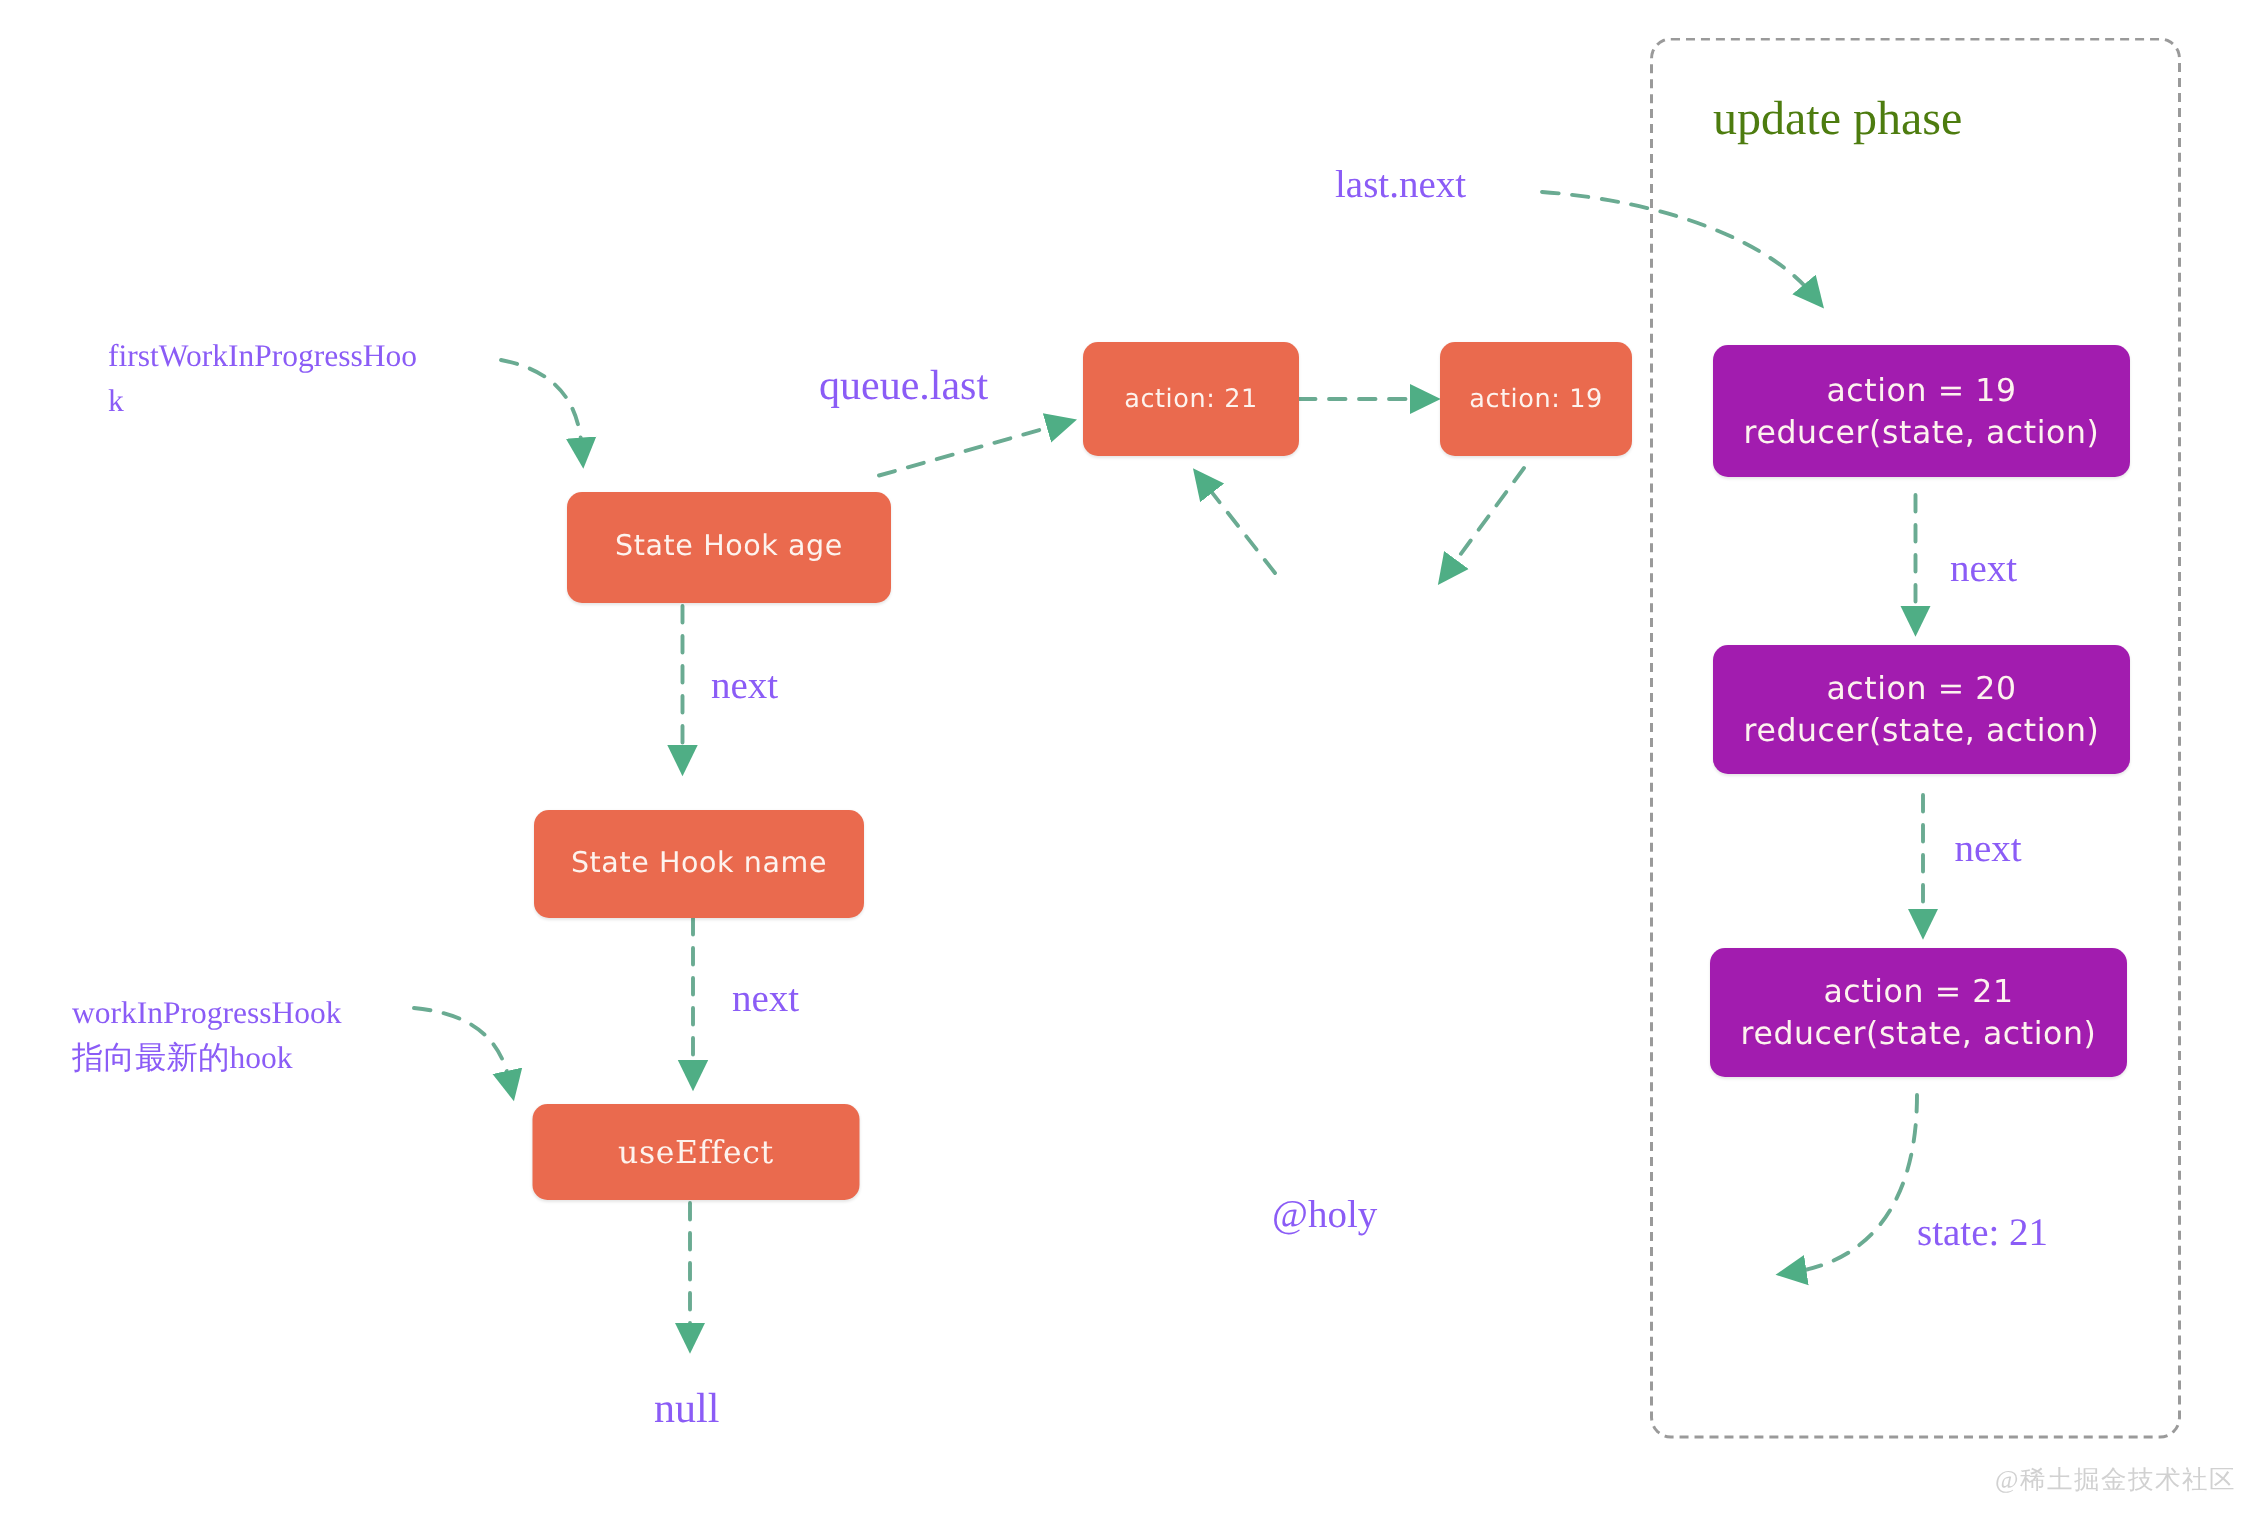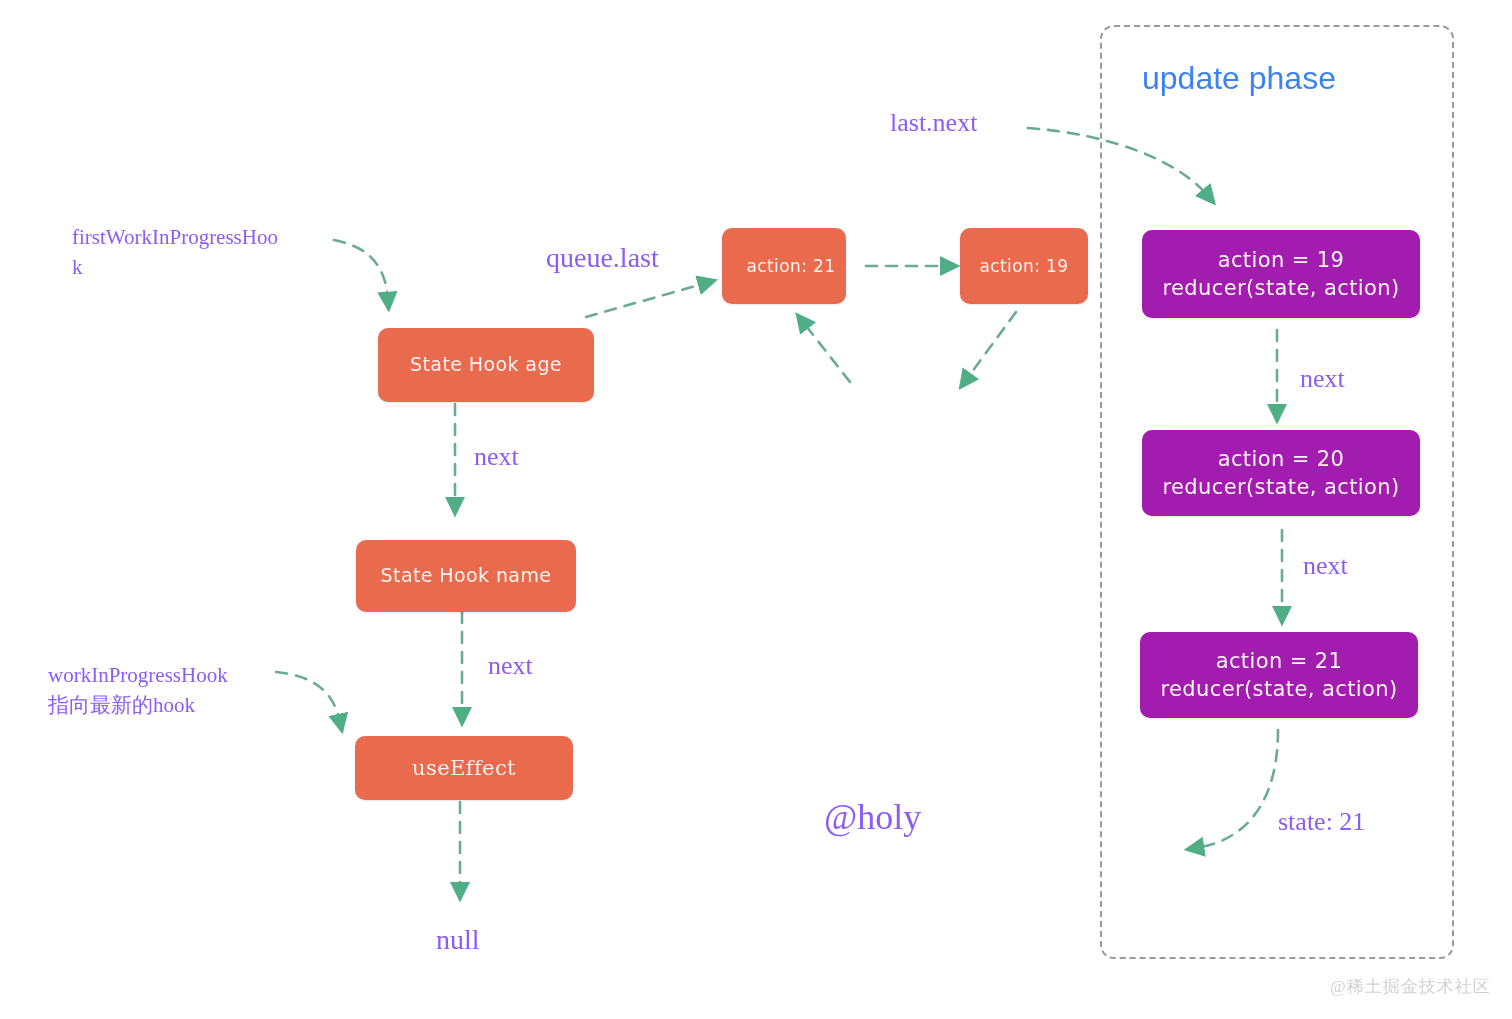--- a/index.html
+++ b/index.html
@@ -28,21 +28,21 @@
     font-family:Liberation Serif, serif;
     line-height:1.45;white-space:pre-line;
   }
 
   
   .group-box{
     position:absolute;border:2px dashed #9a9a9a;border-radius:14px;
     background:transparent;
   }
   .group-title{
-    position:absolute;color:#3b82f6;font-family:Liberation Sans, sans-serif;
+    position:absolute;color:#4d7c0f;font-family:Liberation Serif, serif;
   }
 
   .watermark{
     position:absolute;color:#c9c9c9;font-size:17px;
     font-family:Liberation Serif, serif;letter-spacing:1px;
     opacity:.85;white-space:nowrap;
   }
 </style>
 </head>
 <body>
@@ -95,21 +95,21 @@
   <div class="anno" style="left:72px;top:222px;font-size:21px;width:258px;">firstWorkInProgressHoo
 k</div>
 
   <div class="anno" style="left:48px;top:660px;font-size:21px;width:240px;">workInProgressHook
 指向最新的hook</div>
 
   <div class="anno" style="left:546px;top:238px;font-size:28px;">queue.last</div>
 
   <div class="anno" style="left:890px;top:104px;font-size:26px;">last.next</div>
 
-  <div class="anno" style="left:824px;top:791px;font-size:36px;text-align:right;">@holy</div>
+  <div class="anno" style="left:848px;top:791px;font-size:26px;text-align:right;">@holy</div>
 
   <div class="anno" style="left:474px;top:438px;font-size:26px;">next</div>
   <div class="anno" style="left:488px;top:647px;font-size:26px;">next</div>
   <div class="anno" style="left:436px;top:920px;font-size:28px;">null</div>
 
   <div class="anno" style="left:1300px;top:360px;font-size:26px;">next</div>
   <div class="anno" style="left:1303px;top:547px;font-size:26px;">next</div>
   <div class="anno" style="left:1278px;top:803px;font-size:26px;">state: 21</div>
 
   <div class="node red" style="left:378px;top:328px;width:216px;height:74px;">
@@ -117,21 +117,21 @@
   </div>
 
   <div class="node red" style="left:356px;top:540px;width:220px;height:72px;">
     <span class="l1" style="font-size:19px;">State Hook name</span>
   </div>
 
   <div class="node red" style="left:355px;top:736px;width:218px;height:64px;">
     <span class="l1" style="font-size:21px;font-family:'DejaVu Serif',serif;">useEffect</span>
   </div>
 
-  <div class="node red" style="left:722px;top:228px;width:110px;height:76px;padding-left:14px;">
+  <div class="node red" style="left:722px;top:228px;width:144px;height:76px;">
     <span class="l1" style="font-size:17px;">action: 21</span>
   </div>
 
   <div class="node red" style="left:960px;top:228px;width:128px;height:76px;">
     <span class="l1" style="font-size:17px;">action: 19</span>
   </div>
 
 
   <div class="node green" style="left:1142px;top:230px;width:278px;height:88px;">
     <span class="l1" style="font-size:21px;">action = 19</span>

